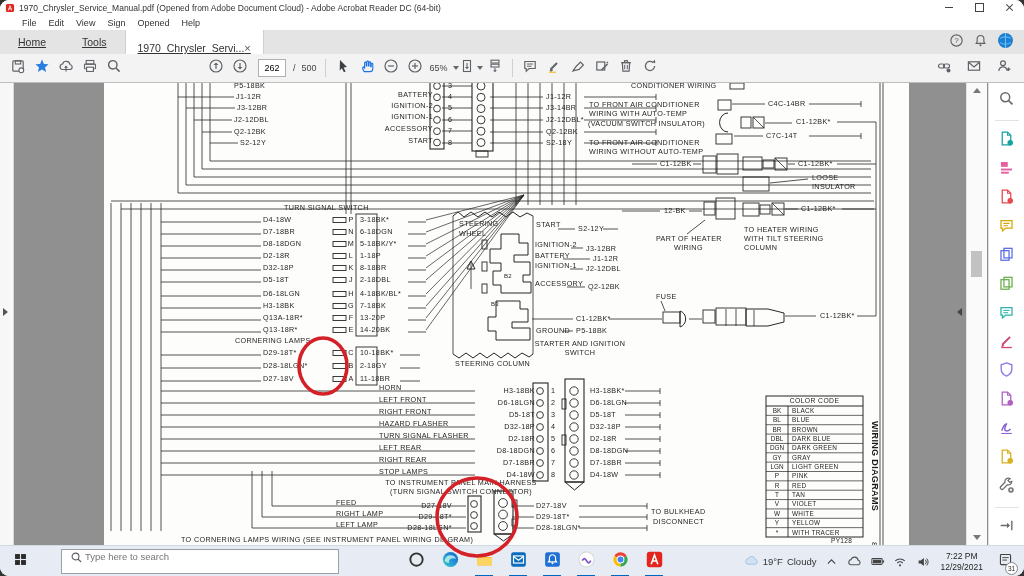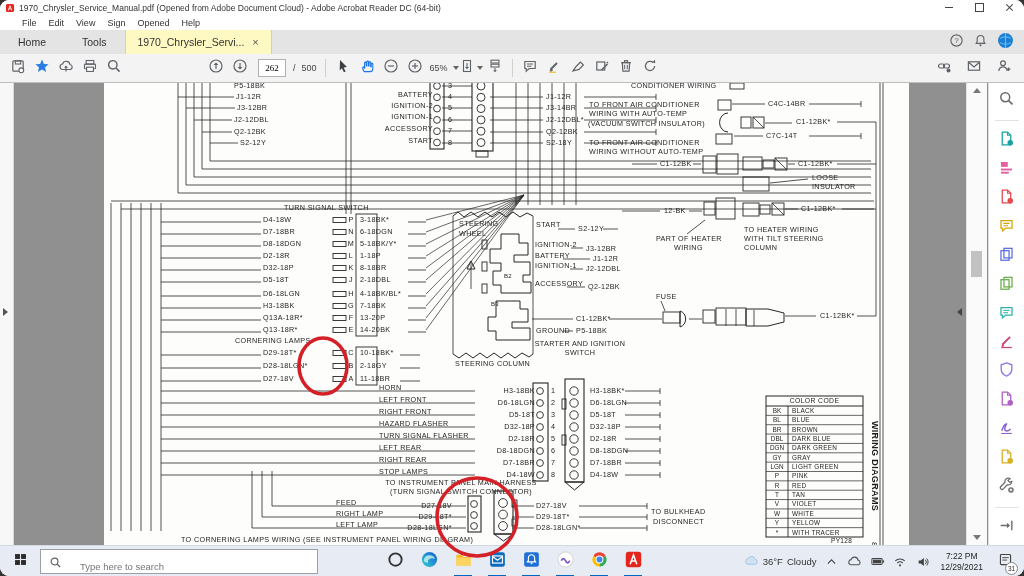--- a/index.html
+++ b/index.html
@@ -14,30 +14,30 @@
   .mingl{width:8px;height:1px;background:#444;}
   .maxgl{width:7px;height:7px;border:1px solid #444;}
   .closegl{position:relative;width:9px;height:9px;}
   .closegl:before,.closegl:after{content:"";position:absolute;left:4px;top:0;width:1px;height:9px;background:#444;}
   .closegl:before{transform:rotate(45deg);}.closegl:after{transform:rotate(-45deg);}
   
   #menubar{position:absolute;left:16px;top:15px;width:100%;height:15px;background:#fff;display:flex;align-items:center;}
   .menu-item{font-size:9px;color:#333;padding:0 6px;}
   
   #tabbar{position:absolute;left:0;top:30px;width:100%;height:24px;background:#e4e4e4;display:flex;align-items:stretch;}
-  .tab{font-size:10.5px;color:#333;display:flex;align-items:center;padding:0 18px;}
-  .tab.doc{background:#fef9c3;border-left:1px solid #cfcfcf;border-right:1px solid #cfcfcf;gap:8px;padding:0 12px;}
+  .tab{font-size:10.5px;color:#333;display:flex;align-items:center;padding:0 18px;text-decoration:underline;}
+  .tab.doc{background:#ffffff;border-left:1px solid #cfcfcf;border-right:1px solid #cfcfcf;padding:0 12px;align-items:flex-end;}
   .tab .x{color:#555;font-size:11px;}
   #tabbar-right{margin-left:auto;display:flex;align-items:center;gap:9px;padding-right:10px;}
   
   #toolbar{position:absolute;left:0;top:54px;width:100%;height:28px;background:#f3f3f3;border-bottom:1px solid #bdbdbd;display:flex;align-items:center;}
   .tbtn{height:22px;min-width:24px;display:flex;align-items:center;justify-content:center;border-radius:2px;}
   .tsep{width:1px;height:18px;background:#cfcfcf;margin:0 5px;}
   #pagebox{width:26px;height:16px;border:1px solid #b0b0b0;background:#fff;font-size:9px;text-align:center;
-    font-family:Liberation Serif, serif;padding:0;margin:0 4px 0 6px;}
+    font-family:Liberation Sans, sans-serif;padding:0;margin:0 4px 0 6px;}
   .tlabel{font-size:9px;color:#444;margin:0 3px;white-space:nowrap;}
   .caret{width:0;height:0;border-left:3px solid transparent;border-right:3px solid transparent;border-top:4px solid #666;margin-left:2px;}
   
   #content{position:absolute;left:0;top:83px;width:1024px;height:462px;background:#909090;}
   #navstrip{position:absolute;left:0;top:0;width:13px;height:462px;background:#f7f7f7;border-right:1px solid #d9d9d9;}
   #nav-arrow{position:absolute;left:3px;top:225px;width:0;height:0;border-top:4px solid transparent;border-bottom:4px solid transparent;border-left:5px solid #555;}
   #page{position:absolute;left:104px;top:0;width:805px;height:462px;background:#fdfdfc;overflow:hidden;}
   #diag{position:absolute;left:0;top:0;}
   #vscroll{position:absolute;left:966px;top:0;width:20px;height:462px;background:#fafafa;border-left:1px solid #e3e3e3;}
   .scr-arrow{position:absolute;left:6px;width:0;height:0;border-left:4px solid transparent;border-right:4px solid transparent;}
@@ -48,22 +48,22 @@
   #toolsbar{position:absolute;left:988px;top:0;width:36px;height:462px;background:#fff;border-left:1px solid #dcdcdc;
     display:flex;flex-direction:column;align-items:center;padding-top:6px;box-sizing:border-box;}
   .side-btn{width:28px;height:23px;display:flex;align-items:center;justify-content:center;margin-bottom:6px;border-radius:3px;}
   .side-sep{width:24px;height:1px;background:#e2e2e2;margin:2px 0 8px 0;}
   
   #overlay{position:absolute;left:0;top:0;z-index:40;pointer-events:none;}
   
   #taskbar{position:absolute;left:0;top:545px;width:1024px;height:31px;background:#e7ecf4;border-top:1px solid #d3d9e3;
     display:flex;align-items:center;z-index:30;}
   #startbtn{width:40px;height:31px;display:flex;align-items:center;justify-content:center;}
-  #tb-search{display:flex;align-items:flex-end;gap:16px;width:278px;height:25px;background:#fff;border:1px solid #9aa0a6;
-    padding:0 8px;box-sizing:border-box;}
+  #tb-search{display:flex;align-items:flex-start;gap:0;width:278px;height:25px;background:#fff;border:1px solid #9aa0a6;
+    padding:0 8px;box-sizing:border-box;margin-left:21px;}
   #tb-search input{border:none;outline:none;font-size:9.5px;color:#444;width:210px;background:transparent;
     font-family:"Liberation Sans",sans-serif;}
   .tb-app{position:relative;width:34px;height:31px;display:flex;align-items:center;justify-content:center;}
   .tb-app .runline{position:absolute;bottom:0;left:8px;width:18px;height:2px;background:#0067c0;}
   #tray{margin-left:auto;display:flex;align-items:center;gap:7px;padding-right:6px;}
   #weather{display:flex;align-items:center;gap:4px;font-size:9.5px;color:#333;}
   .tray-ic{display:flex;align-items:center;justify-content:center;width:16px;height:16px;}
   #clock{text-align:center;font-size:8.5px;color:#222;line-height:1.25;margin:0 2px;}
   #action-btn{position:relative;width:26px;height:31px;display:flex;align-items:center;justify-content:center;}
   #action-badge{position:absolute;right:0;bottom:2px;background:#fff;border:1px solid #888;border-radius:50%;
@@ -961,21 +961,21 @@
               <path d="M5.2,12 L8,4.2 10.8,12 M6.2,9.3 h3.6" fill="none" stroke="#fff" stroke-width="1.3"></path>
             </svg></span>
           <div class="runline"></div>
         </div>
       </div>
     <div id="tray">
       <div id="weather">
         <span class="i"><svg viewBox="0 0 16 16" width="15" height="15">
               <path d="M4,12 a3,3 0 0 1 .4,-5.9 A4,4 0 0 1 12,6.8 a2.7,2.7 0 0 1 .4,5.2 z" fill="#cfe3f5" stroke="#93b9dc" stroke-width="0.8"></path>
             </svg></span>
-        <span>36°F</span>
+        <span>19°F</span>
         <span>Cloudy</span>
       </div>
       <span class="tray-ic i">
           <svg viewBox="0 0 16 16" width="13" height="13">
             <path d="M3.5,10.5 L8,6 12.5,10.5" fill="none" stroke="#444" stroke-width="1.4"></path>
           </svg>
         </span>
       <span class="tray-ic i">
           <svg viewBox="0 0 16 16" width="15" height="15">
             <path d="M4,11.5 a2.8,2.8 0 0 1 .4,-5.5 A3.8,3.8 0 0 1 11.8,6.5 a2.6,2.6 0 0 1 .4,5 z" fill="none" stroke="#555" stroke-width="1.2"></path>

